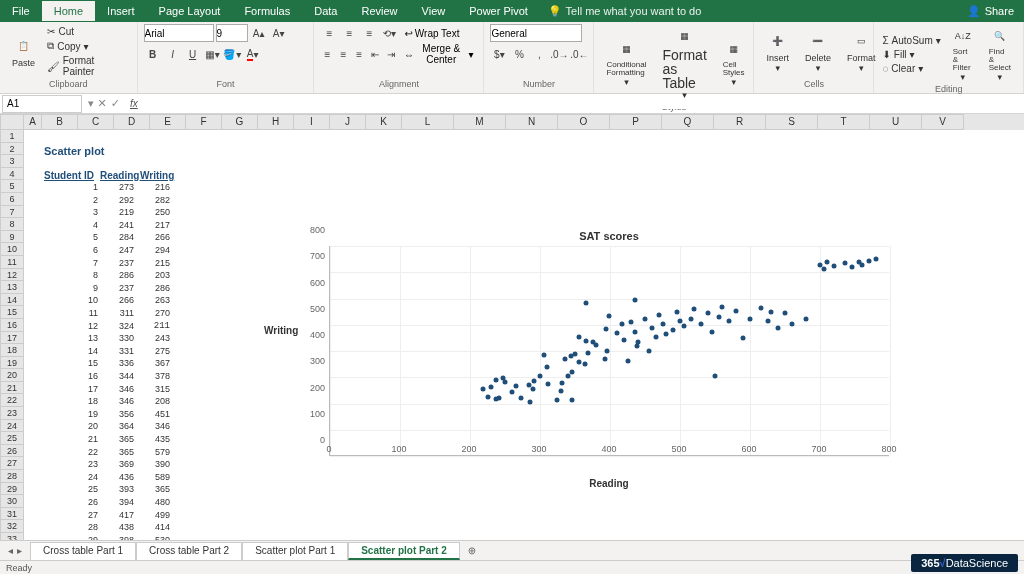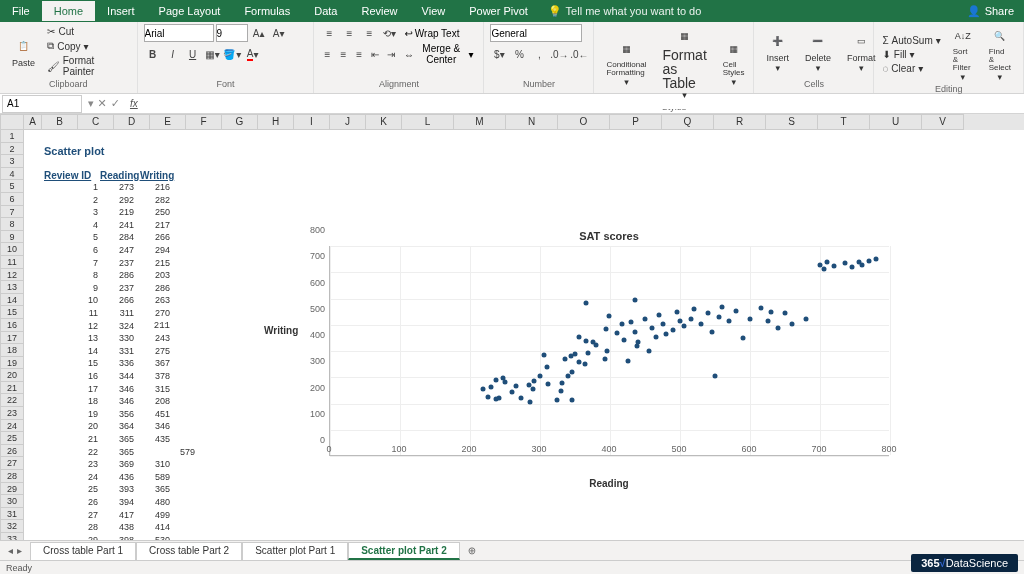--- a/index.html
+++ b/index.html
@@ -284,21 +284,21 @@
         <div class="row-h">27</div>
         <div class="row-h">28</div>
         <div class="row-h">29</div>
         <div class="row-h">30</div>
         <div class="row-h">31</div>
         <div class="row-h">32</div>
         <div class="row-h">33</div>
       </div>
     <div class="cells" id="cells">
       <div class="sheet-text subtitle-text" style="left:20px; top:15px">Scatter plot</div>
-      <div class="sheet-text header-text" style="left:20px; top:40px">Review ID</div>
+      <div class="sheet-text header-text" style="left:20px; top:40px">Student ID</div>
       <div class="sheet-text header-text" style="left:76px; top:40px">Reading</div>
       <div class="sheet-text header-text" style="left:116px; top:40px">Writing</div>
       <div id="data-cells">
           <div class="data-cell" style="left: 38px; top: 52px;">1</div>
           <div class="data-cell" style="left: 74px; top: 52px;">273</div>
           <div class="data-cell" style="left: 110px; top: 52px;">216</div>
           <div class="data-cell" style="left: 38px; top: 64.6px;">2</div>
           <div class="data-cell" style="left: 74px; top: 64.6px;">292</div>
           <div class="data-cell" style="left: 110px; top: 64.6px;">282</div>
           <div class="data-cell" style="left: 38px; top: 77.2px;">3</div>
@@ -353,24 +353,24 @@
           <div class="data-cell" style="left: 74px; top: 278.8px;">356</div>
           <div class="data-cell" style="left: 110px; top: 278.8px;">451</div>
           <div class="data-cell" style="left: 38px; top: 291.4px;">20</div>
           <div class="data-cell" style="left: 74px; top: 291.4px;">364</div>
           <div class="data-cell" style="left: 110px; top: 291.4px;">346</div>
           <div class="data-cell" style="left: 38px; top: 304px;">21</div>
           <div class="data-cell" style="left: 74px; top: 304px;">365</div>
           <div class="data-cell" style="left: 110px; top: 304px;">435</div>
           <div class="data-cell" style="left: 38px; top: 316.6px;">22</div>
           <div class="data-cell" style="left: 74px; top: 316.6px;">365</div>
-          <div class="data-cell" style="left: 110px; top: 316.6px; margin-left: 25px;">579</div>
+          <div class="data-cell" style="left: 110px; top: 316.6px;">579</div>
           <div class="data-cell" style="left: 38px; top: 329.2px;">23</div>
           <div class="data-cell" style="left: 74px; top: 329.2px;">369</div>
-          <div class="data-cell" style="left: 110px; top: 329.2px;">310</div>
+          <div class="data-cell" style="left: 110px; top: 329.2px;">390</div>
           <div class="data-cell" style="left: 38px; top: 341.8px;">24</div>
           <div class="data-cell" style="left: 74px; top: 341.8px;">436</div>
           <div class="data-cell" style="left: 110px; top: 341.8px;">589</div>
           <div class="data-cell" style="left: 38px; top: 354.4px;">25</div>
           <div class="data-cell" style="left: 74px; top: 354.4px;">393</div>
           <div class="data-cell" style="left: 110px; top: 354.4px;">365</div>
           <div class="data-cell" style="left: 38px; top: 367px;">26</div>
           <div class="data-cell" style="left: 74px; top: 367px;">394</div>
           <div class="data-cell" style="left: 110px; top: 367px;">480</div>
           <div class="data-cell" style="left: 38px; top: 379.6px;">27</div>

